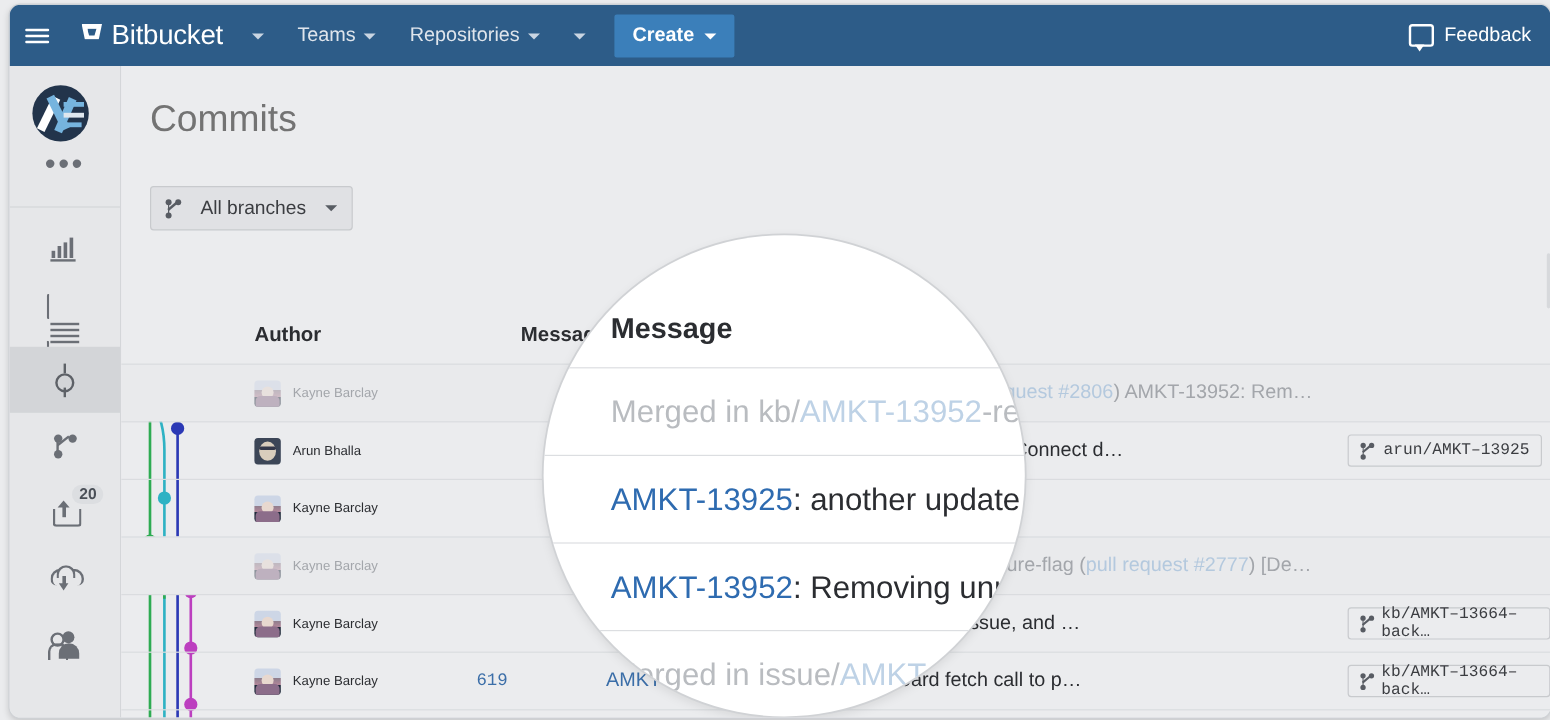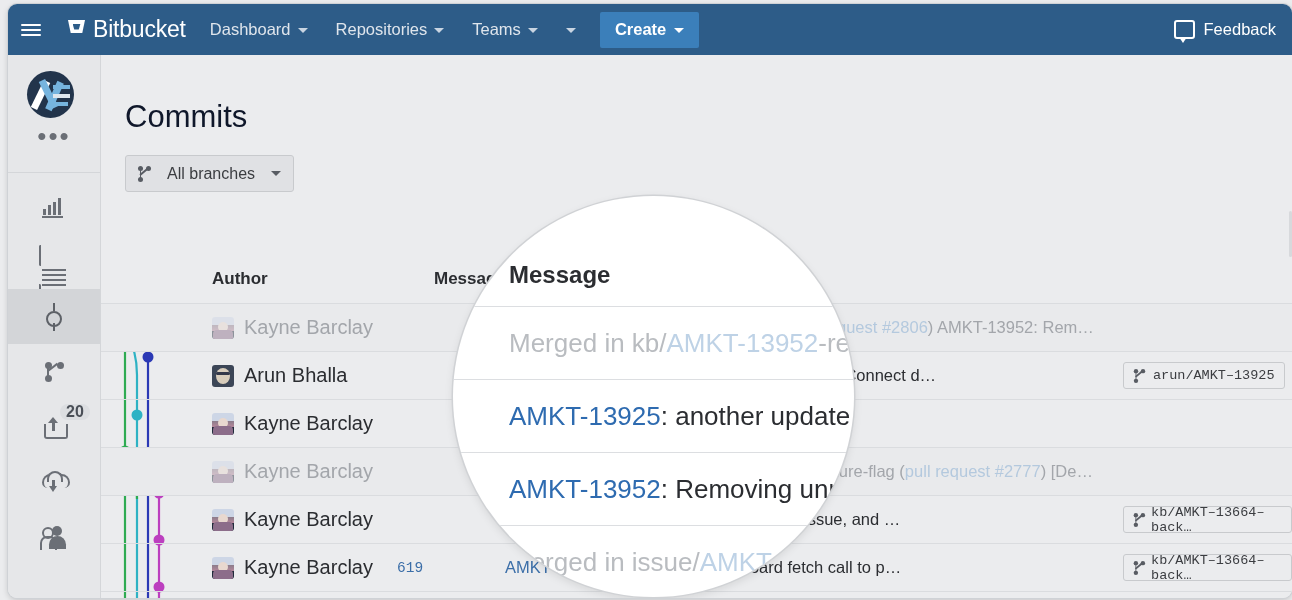--- a/index.html
+++ b/index.html
@@ -89,21 +89,21 @@
     position:absolute;left:0;top:74px;width:92px;text-align:center;
     color:#6b6f76;font-size:26px;letter-spacing:2px;line-height:14px;cursor:pointer;
   }
   .sb-list{padding-top:6px;}
   .sb-item{
     height:55px;display:flex;align-items:center;justify-content:center;cursor:pointer;position:relative;
   }
   .sb-item.active{background:#d3d5d8;}
   .sb-badge{
     position:absolute;left:52px;top:5px;background:#dcdee1;color:#4a4f57;
-    font-size:16px;font-weight:bold;border-radius:9px;padding:1px 6px;line-height:14px;
+    font-size:13px;font-weight:bold;border-radius:9px;padding:1px 6px;line-height:14px;
   }
   .ic{width:30px;height:30px;position:relative;color:#6b6f76;}
 
   
   .ic-bars i{position:absolute;bottom:7px;width:3px;background:#6b6f76;}
   .ic-bars i:nth-child(1){left:4px;height:6px;}
   .ic-bars i:nth-child(2){left:9px;height:10px;}
   .ic-bars i:nth-child(3){left:14px;height:13px;}
   .ic-bars i:nth-child(4){left:19px;height:17px;}
   .ic-bars .base{left:3px;bottom:4px;width:21px;height:2px;height:2px;background:#6b6f76;}
@@ -140,21 +140,21 @@
   .ic-users{width:28px;height:24px;}
   .ic-users .p{position:absolute;border-radius:50%;background:#6b6f76;}
   .ic-users .h1{left:2px;top:2px;width:8px;height:8px;background:none;border:2px solid #6b6f76;}
   .ic-users .b1{left:0px;top:11px;width:13px;height:12px;border:2px solid #6b6f76;background:none;border-radius:7px 7px 0 0;border-bottom:none;}
   .ic-users .h2{left:12px;top:1px;width:10px;height:10px;}
   .ic-users .b2{left:9px;top:11px;width:17px;height:13px;border-radius:9px 9px 0 0;}
 
   
   .content{position:absolute;left:93px;top:51px;width:1191px;height:543px;background:#ebecee;overflow:hidden;}
   .page-title{
-    position:absolute;left:24px;top:44px;font-size:31px;color:#0f172a;font-weight:normal;
+    position:absolute;left:24px;top:26px;font-size:31px;color:#737373;font-weight:normal;
   }
   .branch-btn{
     position:absolute;left:24px;top:100px;height:35px;background:#e0e1e4;border:1px solid #c8cacd;
     border-radius:3px;display:flex;align-items:center;gap:16px;padding:0 12px;cursor:pointer;
     color:#3b3d41;font-size:16px;
   }
   .bbr-ic{width:13px;height:16px;position:relative;}
   .bbr-ic .d{position:absolute;width:5px;height:5px;border-radius:50%;background:#585c63;}
   .bbr-ic .d1{left:0;top:0;}
   .bbr-ic .d2{left:8px;top:0;}
@@ -179,21 +179,21 @@
   .c-avatar{left:111px;width:24px;}
   .avatar{
     width:22px;height:22px;border-radius:3px;overflow:hidden;position:relative;background:#c9d2e2;
   }
   .avatar.kb{background:linear-gradient(#cdd6e6 0%,#cdd6e6 38%,#8e7d8c 38%,#b3879a 62%,#1f2a3a 62%);}
   .avatar.kb:after{content:"";position:absolute;left:6px;top:5px;width:10px;height:10px;border-radius:50%;background:#e8d8cf;}
   .avatar.kb:before{content:"";position:absolute;left:1px;top:13px;width:20px;height:10px;background:#8c6d8a;border-radius:4px 4px 0 0;z-index:2;}
   .avatar.ab{background:#3c4657;}
   .avatar.ab:after{content:"";position:absolute;left:4px;top:3px;width:14px;height:16px;border-radius:50%;background:#d8cdbc;}
   .avatar.ab:before{content:"";position:absolute;left:4px;top:7px;width:14px;height:3px;background:#33384a;z-index:2;border-radius:2px;}
-  .c-author{left:143px;font-size:20px;color:#2b2d31;}
+  .c-author{left:143px;font-size:11px;color:#2b2d31;}
   .c-hash{left:296px;font-family:"Liberation Mono",monospace;font-size:14.5px;color:#3b6ea8;}
   .c-msg{left:404px;font-size:16.5px;color:#2b2d31;white-space:nowrap;overflow:hidden;max-width:590px;}
   .c-tag{left:1022px;}
   .tag{
     border:1px solid #c8cacd;border-radius:3px;background:#ebecee;height:25px;
     display:flex;align-items:center;gap:7px;padding:0 9px;
     font-family:"Liberation Mono",monospace;font-size:13.5px;color:#3b3d41;cursor:pointer;justify-content:space-between;
   }
   .tag .bbr-ic{transform:scale(.88);}
   .row.merge{background:#e9eaec;}
@@ -242,29 +242,28 @@
             <span></span>
             <span></span>
             <span></span>
           </div>
     </div>
     <div class="brand">
       <div class="brand-logo"></div>
       <div class="brand-text">Bitbucket</div>
     </div>
     <div class="nav-item">
-      <span>Dashboard</span>
+      <span class="caret"></span>
+    </div>
+    <div class="nav-item">
+      <span>Teams</span>
       <span class="caret"></span>
     </div>
     <div class="nav-item">
       <span>Repositories</span>
-      <span class="caret"></span>
-    </div>
-    <div class="nav-item">
-      <span>Teams</span>
       <span class="caret"></span>
     </div>
     <div class="nav-item">
       <span class="caret"></span>
     </div>
     <div class="nav-create">
       <span class="lbl">Create</span>
       <span class="caret"></span>
     </div>
     <div class="nav-right">

